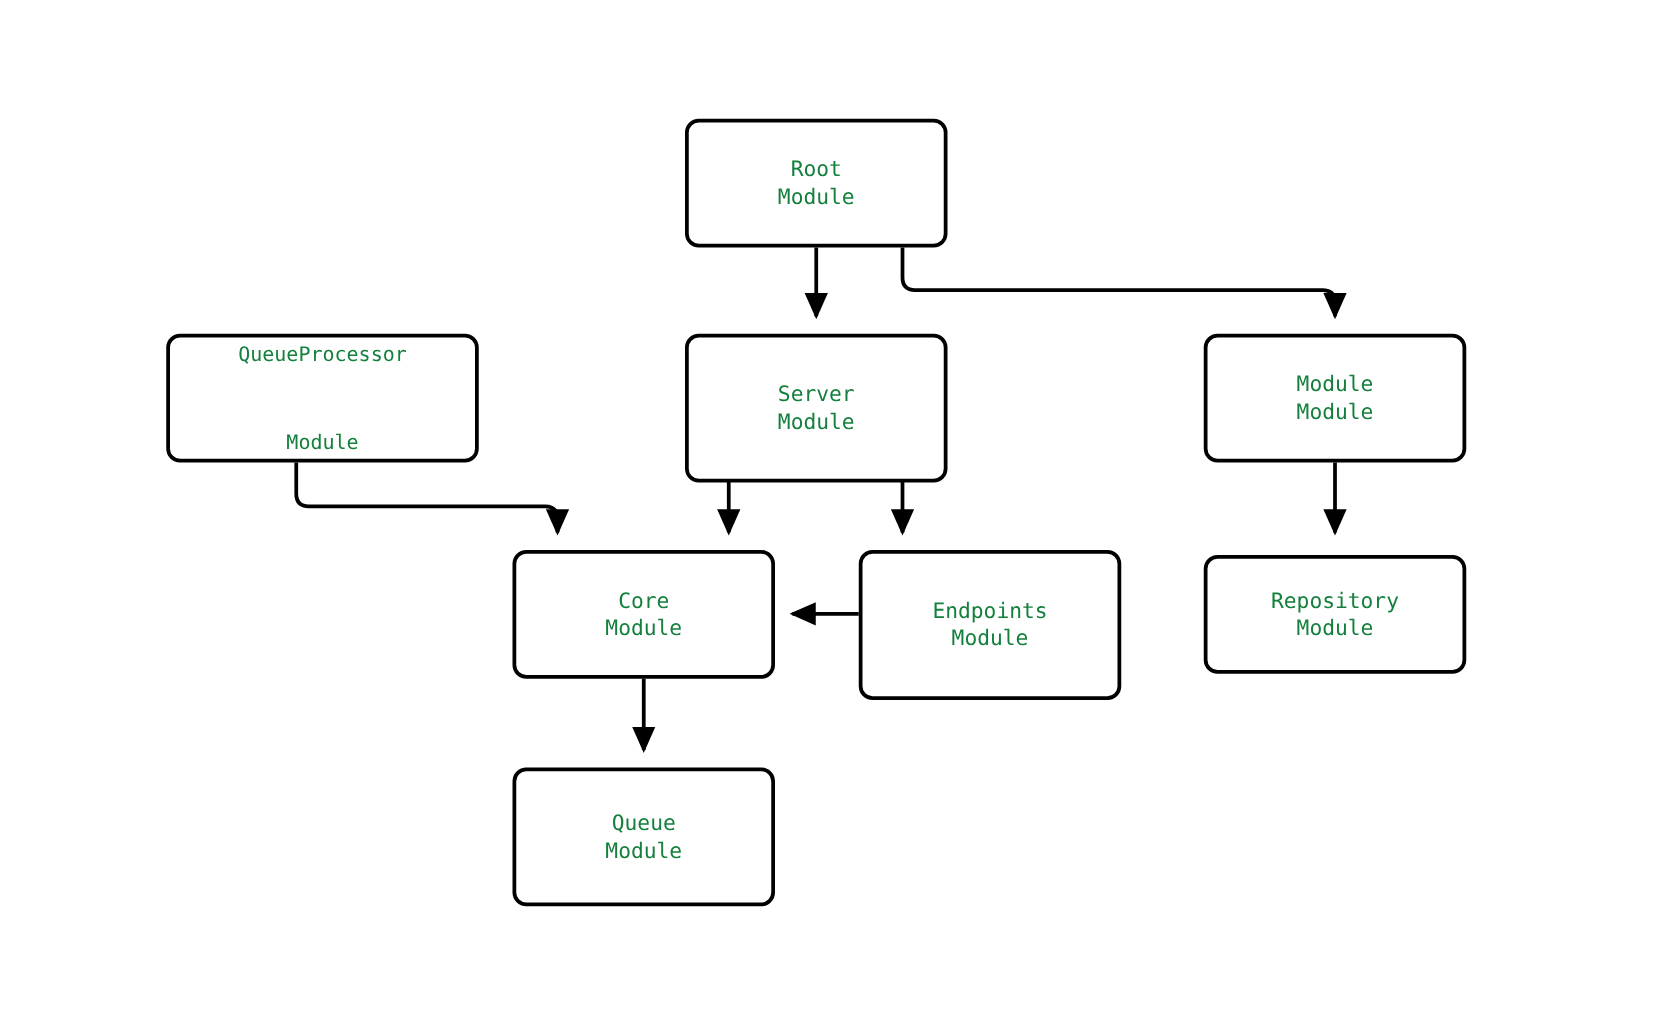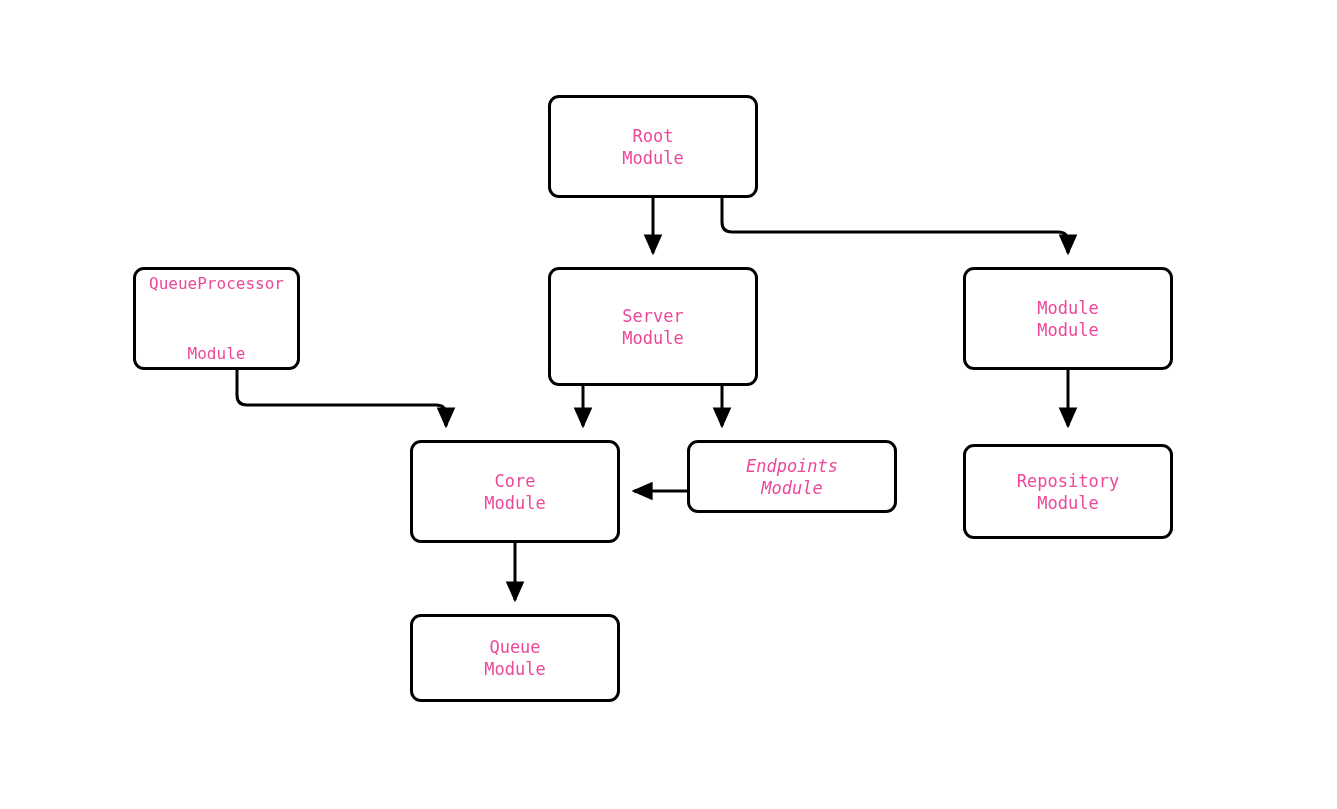--- a/index.html
+++ b/index.html
@@ -34,21 +34,21 @@
     display: flex;
     flex-direction: column;
     align-items: center;
     justify-content: center;
     z-index: 2;
   }
   .node-line {
     font-family: "DejaVu Sans Mono", "Liberation Mono", monospace;
     font-size: 17px;
     line-height: 22px;
-    color: #ec4899;
+    color: #15803d;
     letter-spacing: 0px;
     white-space: pre;
     text-align: center;
   }
   .node-line.small {
     font-size: 16px;
   }
 </style>
 </head>
 <body>
@@ -71,48 +71,48 @@
       <path marker-end="url(#arrowhead)" d="M 1068 370 L 1068 426"></path>
       <path marker-end="url(#arrowhead)" d="M 515 543 L 515 600"></path>
     </g>
   </svg>
 
   <div class="node" style="left: 548px; top: 95px; width: 210px; height: 103px;">
     <div class="node-line">Root</div>
     <div class="node-line">Module</div>
   </div>
 
-  <div class="node" style="left: 133px; top: 267px; width: 167px; height: 103px; gap: 48px;">
+  <div class="node" style="left: 133px; top: 267px; width: 250px; height: 103px; gap: 48px;">
     <div class="node-line small">QueueProcessor</div>
     <div class="node-line small">Module</div>
   </div>
 
   <div class="node" style="left: 548px; top: 267px; width: 210px; height: 119px;">
     <div class="node-line">Server</div>
     <div class="node-line">Module</div>
   </div>
 
   <div class="node" style="left: 963px; top: 267px; width: 210px; height: 103px;">
     <div class="node-line">Module</div>
     <div class="node-line">Module</div>
   </div>
 
   <div class="node" style="left: 410px; top: 440px; width: 210px; height: 103px;">
     <div class="node-line">Core</div>
     <div class="node-line">Module</div>
   </div>
 
-  <div class="node" style="left: 687px; top: 440px; width: 210px; height: 73px; font-style: italic;">
+  <div class="node" style="left: 687px; top: 440px; width: 210px; height: 120px;">
     <div class="node-line">Endpoints</div>
     <div class="node-line">Module</div>
   </div>
 
   <div class="node" style="left: 963px; top: 444px; width: 210px; height: 95px;">
     <div class="node-line">Repository</div>
     <div class="node-line">Module</div>
   </div>
 
-  <div class="node" style="left: 410px; top: 614px; width: 210px; height: 88px;">
+  <div class="node" style="left: 410px; top: 614px; width: 210px; height: 111px;">
     <div class="node-line">Queue</div>
     <div class="node-line">Module</div>
   </div>
 
 </div>
 
 </body></html>

